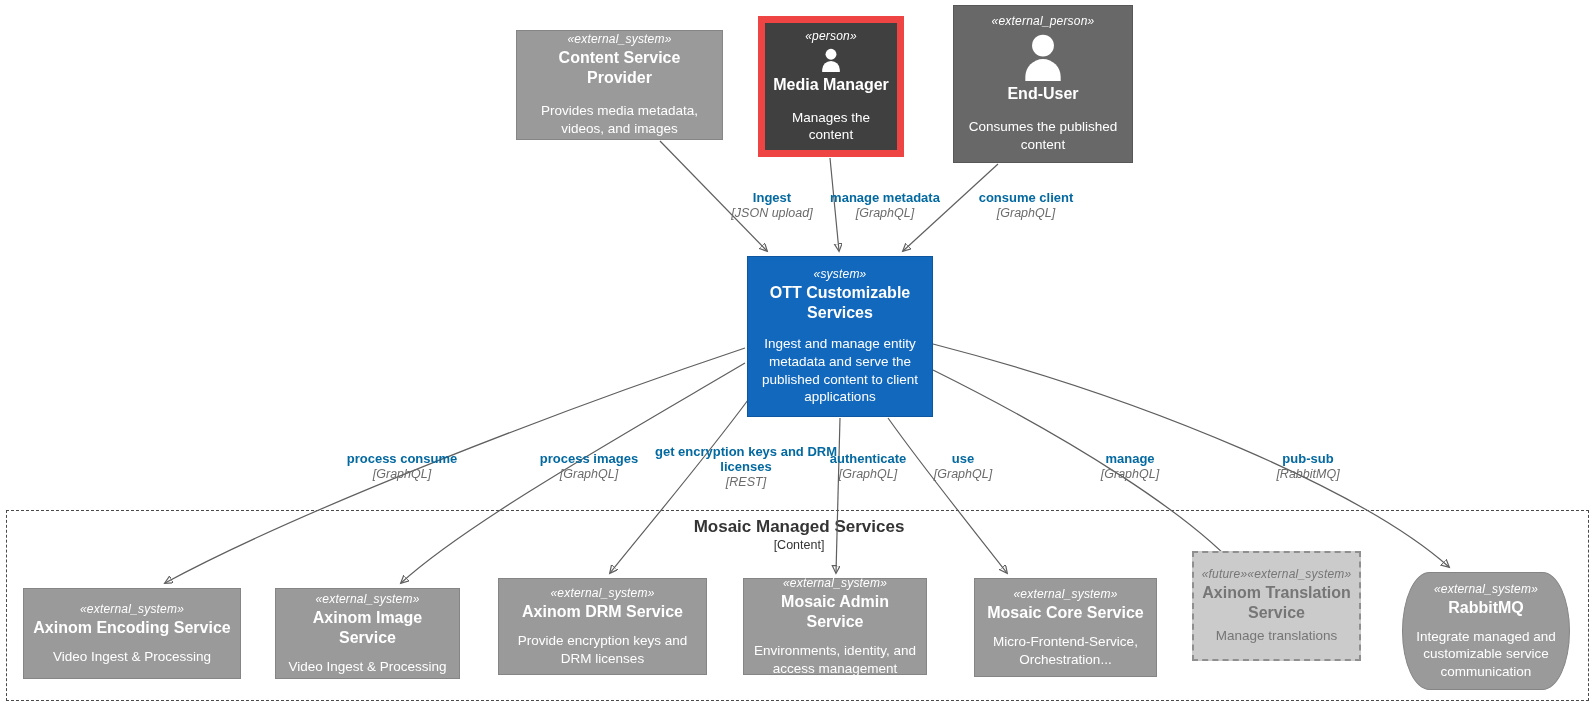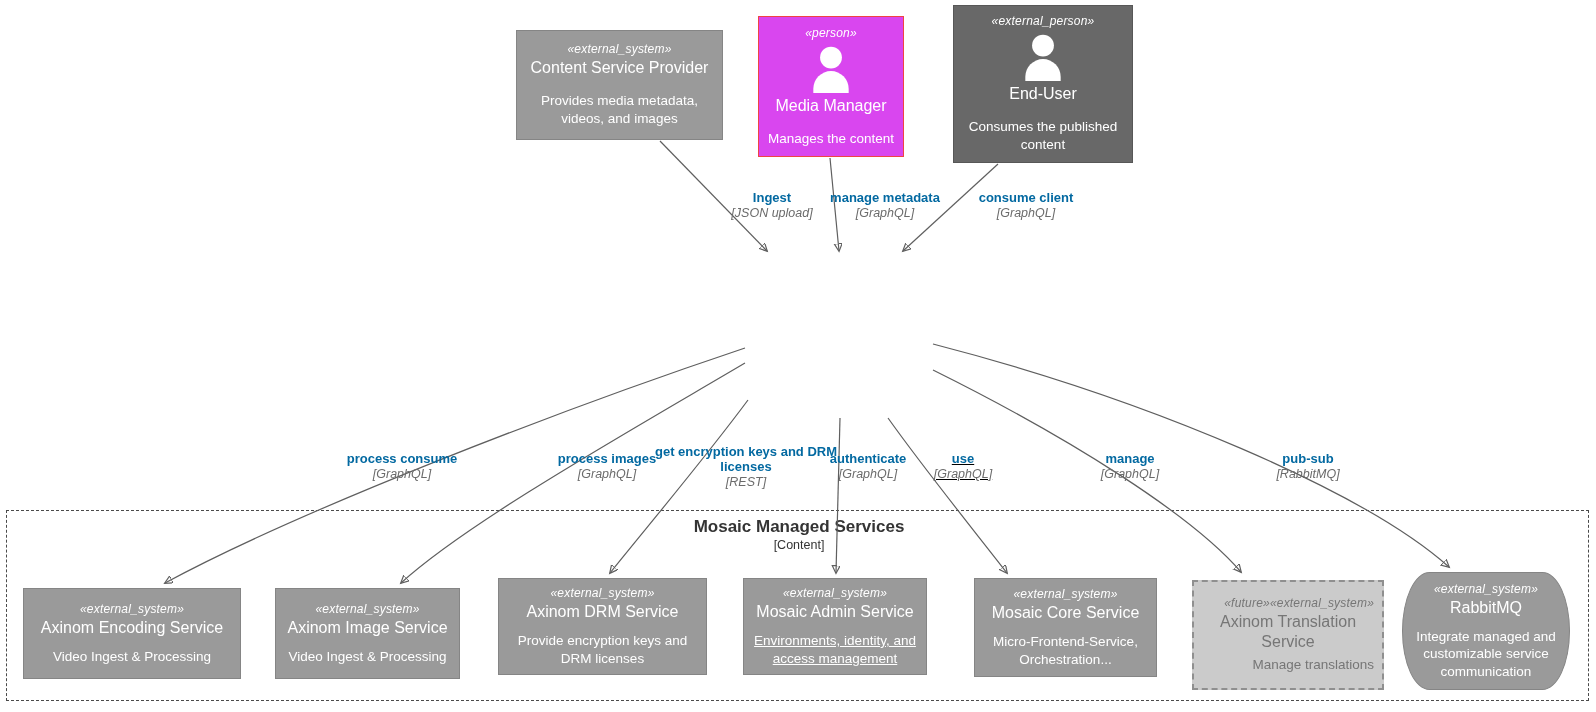--- a/index.html
+++ b/index.html
@@ -37,32 +37,32 @@
     color: #ffffff;
     padding: 6px 8px;
     line-height: 1.25;
   }
   .node .stereo {
     font-style: italic;
     font-size: 12px;
     letter-spacing: .2px;
   }
   .node .nname {
-    font-weight: normal;
+    font-weight: bold;
     font-size: 16px;
     margin-top: 1px;
   }
   .node .ndesc {
     font-size: 13.5px;
     margin-top: 14px;
     line-height: 1.3;
   }
 
   .ext-system   { background: #9a9a9a; border: 1px solid #858585; }
-  .person       { background: #d946ef; border: 1px solid #ef4444; }
+  .person       { background: #404040; border: 7px solid #ef4444; }
   .ext-person   { background: #686868; border: 1px solid #575757; }
   .system       { background: #1168bd; border: 1.5px solid #0d56a0; }
   .future       {
     background: #cbcbcb;
     border: 2px dashed #8f8f8f;
     color: #767676;
   }
   .queue        {
     background: #9a9a9a;
     border: 1px solid #858585;
@@ -164,20 +164,25 @@
   <div class="node ext-person" style="left:953px;top:5px;width:180px;height:158px;">
     <div class="stereo">«external_person»</div>
     <svg class="picon" width="52" height="48" viewBox="0 0 100 92">
       <circle cx="50" cy="24" r="21" fill="#ffffff"></circle>
       <path d="M16,92 v-8 a34,34 0 0 1 68,0 v8 z" fill="#ffffff"></path>
     </svg>
     <div class="nname">End-User</div>
     <div class="ndesc">Consumes the published content</div>
   </div>
 
+  <div class="node system" style="left:747px;top:256px;width:186px;height:161px;">
+    <div class="stereo">«system»</div>
+    <div class="nname">OTT Customizable Services</div>
+    <div class="ndesc" style="margin-top:12px;">Ingest and manage entity metadata and serve the published content to client applications</div>
+  </div>
 
   <div class="node ext-system" style="left:23px;top:588px;width:218px;height:91px;">
     <div class="stereo">«external_system»</div>
     <div class="nname">Axinom Encoding Service</div>
     <div class="ndesc" style="margin-top:10px;">Video Ingest &amp; Processing</div>
   </div>
 
   <div class="node ext-system" style="left:275px;top:588px;width:185px;height:91px;">
     <div class="stereo">«external_system»</div>
     <div class="nname">Axinom Image Service</div>
@@ -186,30 +191,30 @@
 
   <div class="node ext-system" style="left:498px;top:578px;width:209px;height:97px;">
     <div class="stereo">«external_system»</div>
     <div class="nname">Axinom DRM Service</div>
     <div class="ndesc" style="margin-top:10px;">Provide encryption keys and DRM licenses</div>
   </div>
 
   <div class="node ext-system" style="left:743px;top:578px;width:184px;height:97px;">
     <div class="stereo">«external_system»</div>
     <div class="nname">Mosaic Admin Service</div>
-    <div class="ndesc" style="margin-top:10px;text-decoration:underline;">Environments, identity, and access management</div>
+    <div class="ndesc" style="margin-top:10px;">Environments, identity, and access management</div>
   </div>
 
   <div class="node ext-system" style="left:974px;top:578px;width:183px;height:99px;">
     <div class="stereo">«external_system»</div>
     <div class="nname">Mosaic Core Service</div>
     <div class="ndesc" style="margin-top:10px;">Micro-Frontend-Service, Orchestration...</div>
   </div>
 
-  <div class="node future" style="left:1192px;top:580px;width:192px;height:110px;align-items:flex-end;">
+  <div class="node future" style="left:1192px;top:551px;width:169px;height:110px;">
     <div class="stereo">«future»«external_system»</div>
     <div class="nname">Axinom Translation Service</div>
     <div class="ndesc" style="margin-top:4px;">Manage translations</div>
   </div>
 
   <div class="node queue" style="left:1402px;top:572px;width:168px;height:118px;">
     <div class="stereo">«external_system»</div>
     <div class="nname">RabbitMQ</div>
     <div class="ndesc" style="margin-top:10px;text-align:center;">Integrate managed and customizable service communication</div>
   </div>
@@ -224,33 +229,33 @@
   </div>
   <div class="edge-label" style="left:1026px;top:191px;">
     <div class="lbl">consume client</div>
     <div class="tech">[GraphQL]</div>
   </div>
 
   <div class="edge-label" style="left:402px;top:452px;">
     <div class="lbl">process consume</div>
     <div class="tech">[GraphQL]</div>
   </div>
-  <div class="edge-label" style="left:589px;top:452px;margin-left:18px;">
+  <div class="edge-label" style="left:589px;top:452px;">
     <div class="lbl">process images</div>
     <div class="tech">[GraphQL]</div>
   </div>
   <div class="edge-label wrap" style="left:746px;top:445px;">
     <div class="lbl">get encryption keys and DRM licenses</div>
     <div class="tech">[REST]</div>
   </div>
   <div class="edge-label" style="left:868px;top:452px;">
     <div class="lbl">authenticate</div>
     <div class="tech">[GraphQL]</div>
   </div>
-  <div class="edge-label" style="left:963px;top:452px;text-decoration:underline;">
+  <div class="edge-label" style="left:963px;top:452px;">
     <div class="lbl">use</div>
     <div class="tech">[GraphQL]</div>
   </div>
   <div class="edge-label" style="left:1130px;top:452px;">
     <div class="lbl">manage</div>
     <div class="tech">[GraphQL]</div>
   </div>
   <div class="edge-label" style="left:1308px;top:452px;">
     <div class="lbl">pub-sub</div>
     <div class="tech">[RabbitMQ]</div>

